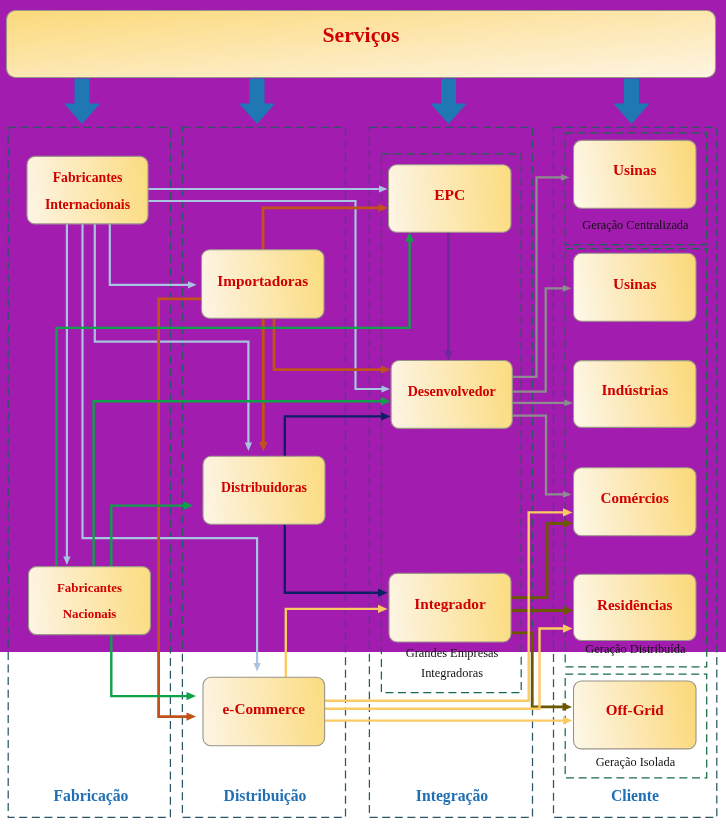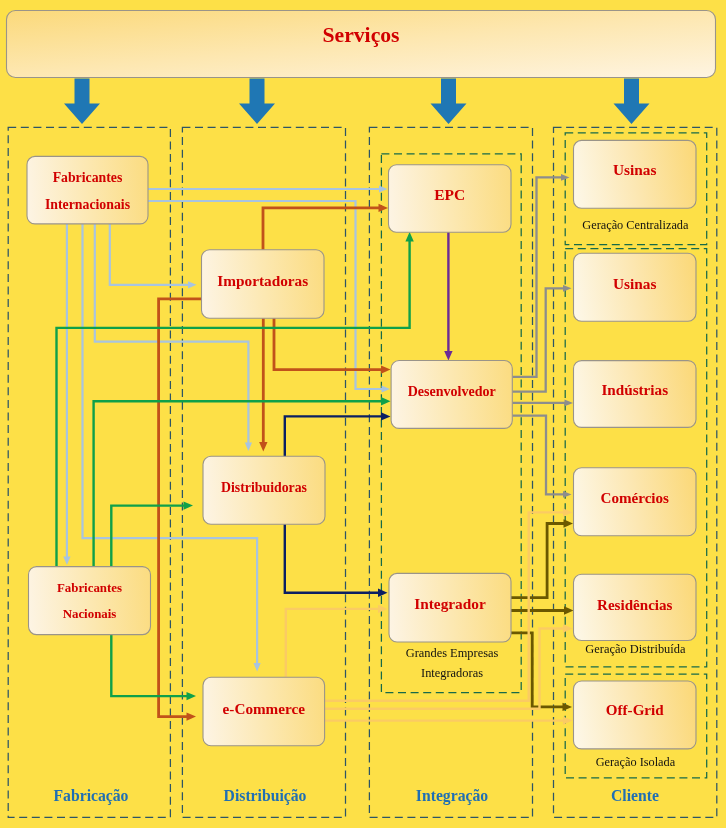--- a/index.html
+++ b/index.html
@@ -1,17 +1,17 @@
 <!DOCTYPE html>
 <html><head>
 <meta charset="utf-8">
 <style>
   html,body{margin:0;padding:0;background:#ffffff;}
   body{width:726px;height:828px;overflow:hidden;font-family:"Liberation Serif",serif;}
-  #stage{position:relative;width:726px;height:828px;background:#fde047;}
+  #stage{position:relative;width:726px;height:652px;background:#a21caf;}
   svg#diagram{position:absolute;left:0;top:0;display:block;}
   text{white-space:pre;}
   .nodetxt{font-family:"Liberation Serif",serif;font-weight:bold;fill:#d10000;text-anchor:middle;}
   .captxt{font-family:"Liberation Serif",serif;fill:#111111;text-anchor:middle;}
   .coltxt{font-family:"Liberation Serif",serif;font-weight:bold;font-size:15.7px;fill:#1F6FB4;text-anchor:middle;}
   .titletxt{font-family:"Liberation Serif",serif;font-weight:bold;font-size:21.7px;fill:#d10000;text-anchor:middle;}
   .bx{stroke:#9a9489;stroke-width:1.1;}
   .coldash{fill:none;stroke:#2d5566;stroke-width:1.25;stroke-dasharray:8 4.6;}
   .grpdash{fill:none;stroke:#176a49;stroke-width:1.25;stroke-dasharray:8 4.6;}
   .ln{fill:none;stroke-linecap:butt;stroke-linejoin:miter;}

